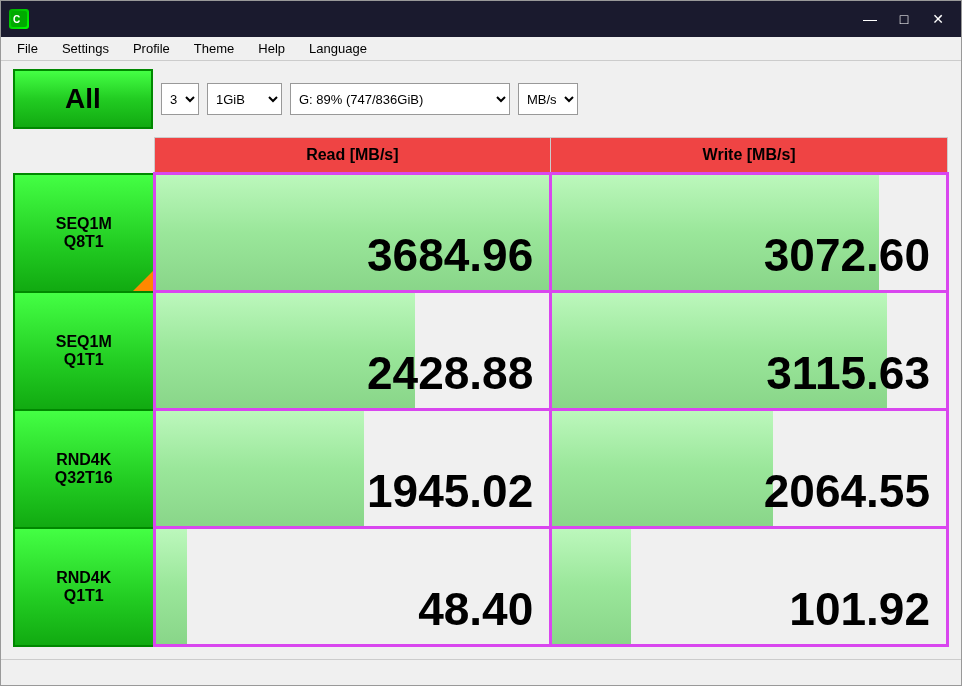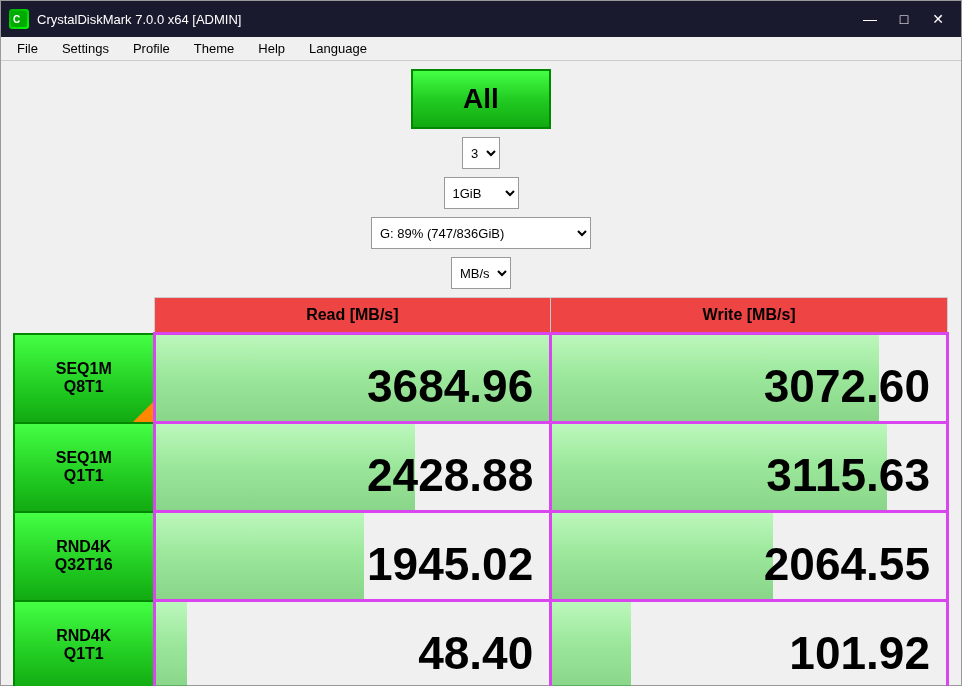--- a/index.html
+++ b/index.html
@@ -81,21 +81,20 @@
       font-size: 13px;
       cursor: pointer;
       color: #000;
     }
     .toolbar {
       display: flex;
       align-items: center;
       padding: 8px 12px;
       gap: 8px;
       flex-shrink: 0;
-      flex-direction: column;
     }
     .all-btn {
       width: 140px;
       height: 60px;
       background: linear-gradient(180deg, #44ff44 0%, #22cc22 50%, #11aa11 100%);
       border: 2px solid #008800;
       font-size: 28px;
       font-weight: bold;
       color: #000;
       cursor: pointer;
@@ -195,21 +194,20 @@
 <div class="window">
 
   <div class="title-bar">
     <div class="title-bar-left">
       <div class="title-icon">
         <svg width="16" height="16" viewBox="0 0 16 16">
           <rect width="16" height="16" rx="2" fill="#00aa00"></rect>
           <text x="2" y="12" font-size="10" font-weight="bold" fill="white">C</text>
         </svg>
       </div>
-      <span class="title-text">CrystalDiskMark 7.0.0 x64 [ADMIN]</span>
     </div>
     <div class="title-bar-controls">
       <button class="title-btn">—</button>
       <button class="title-btn">□</button>
       <button class="title-btn close">✕</button>
     </div>
   </div>
 
   <div class="menu-bar">
   <div class="menu-item">File</div>

